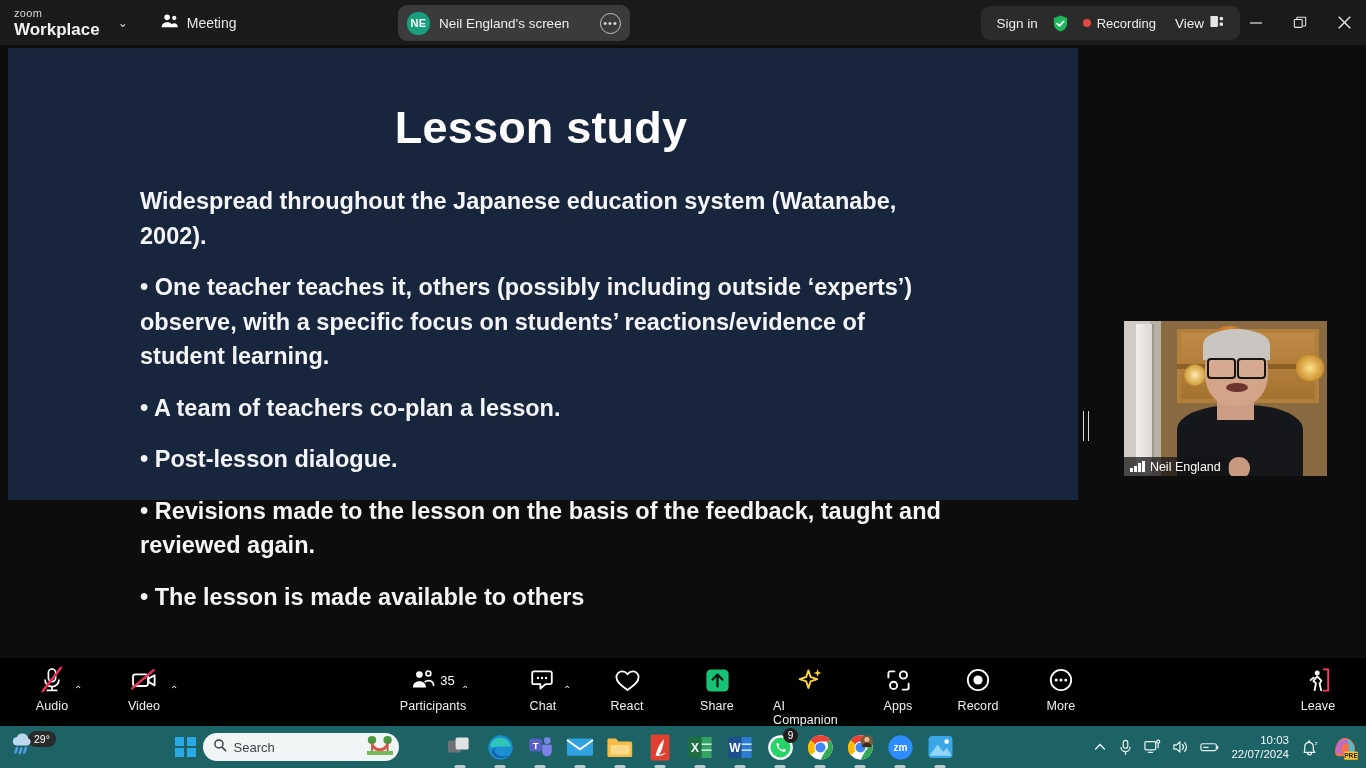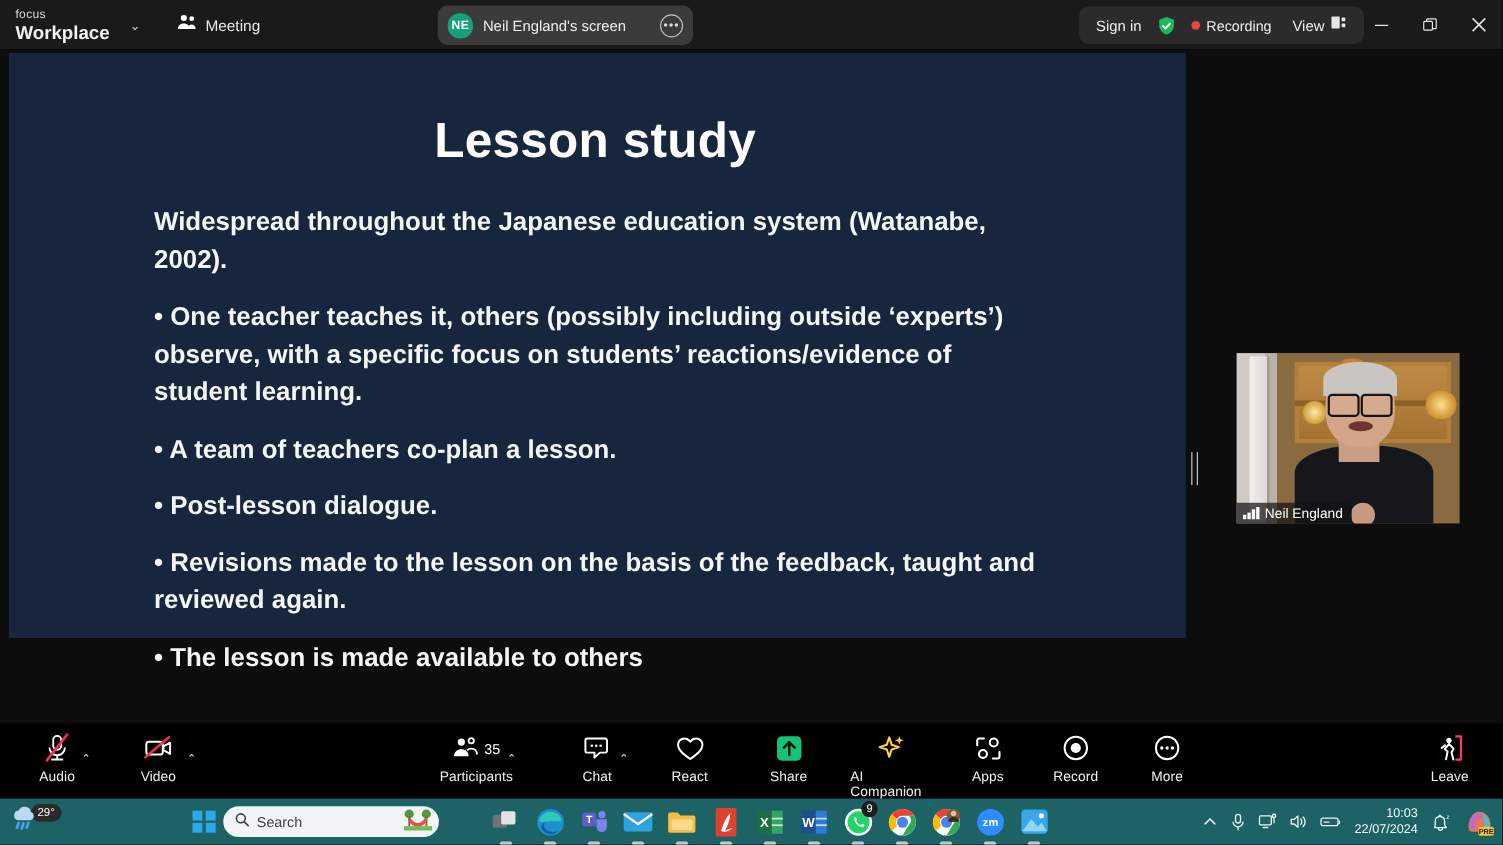--- a/index.html
+++ b/index.html
@@ -57,21 +57,21 @@
   .view-wrap { display:flex; align-items:center; gap:6px; margin-left:6px; }
   .view-label { color:#ededed; font-size:13.5px; }
 
   .wincontrols { position:absolute; right:0; top:0; height:45px; display:flex; }
   .wc { width:44px; height:45px; display:flex; align-items:center; justify-content:center; }
   .wc svg { stroke:#e6e6e6; }
 
   
   .stage { position:absolute; left:0; top:45px; width:1366px; height:613px; background:#0d0d0d; }
   .slide {
-    position:absolute; left:8px; top:3px; width:1070px; height:532px;
+    position:absolute; left:8px; top:3px; width:1070px; height:452px;
     background:#17263c;
     padding:42px 4px 0 0;
   }
   .slide-title {
     text-align:center; color:#fdfdfd; font-size:45px; font-weight:700;
     letter-spacing:.2px; margin-top:12px;
   }
   .slide-body { padding:0 118px 0 132px; margin-top:30px; }
   .slide-body p {
     color:#f4f5f7; font-weight:700; font-size:23.5px; line-height:1.47;
@@ -199,21 +199,21 @@
   .clock { color:#f4fafa; font-size:11.5px; line-height:1.25; text-align:right; }
 </style>
 </head>
 <body>
 
 <div id="app">
 
   <div class="titlebar">
 
     <div class="brand">
-      <span class="brand-zoom">focus</span>
+      <span class="brand-zoom">zoom</span>
       <span class="brand-workplace">Workplace</span>
     </div>
     <span class="brand-caret">⌄</span>
 
     <div class="meeting-item">
       <span>
         <svg width="19" height="16" viewBox="0 0 24 20" fill="#ffffff">
           <circle cx="9" cy="5.4" r="3.5"></circle>
           <path d="M2 18c0-4 3.2-6.4 7-6.4s7 2.4 7 6.4z"></path>
           <circle cx="18" cy="6.2" r="2.7"></circle>

